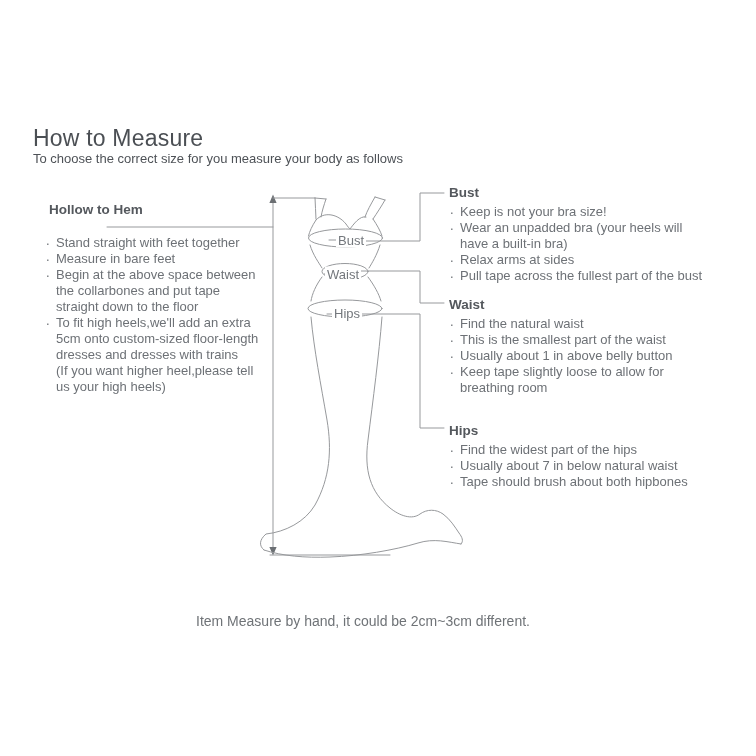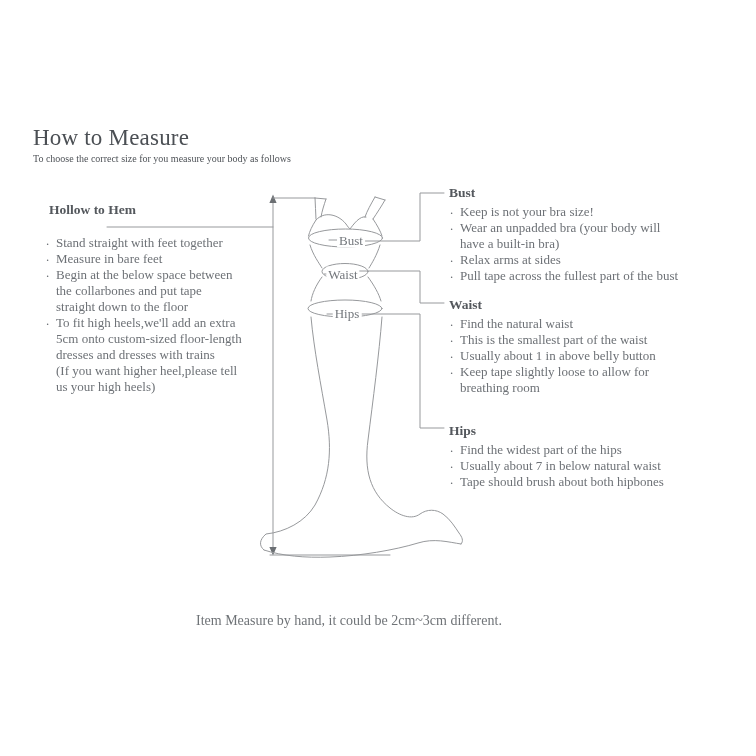--- a/index.html
+++ b/index.html
@@ -1,25 +1,25 @@
 <!DOCTYPE html>
 <html><head>
 <meta charset="utf-8">
 <style>
   html,body{margin:0;padding:0;background:#fff;}
   #canvas{
     position:relative;width:756px;height:756px;background:#ffffff;overflow:hidden;
-    font-family:Liberation Serif, serif;
+    font-family:Liberation Sans, sans-serif;
   }
   .abs{position:absolute;}
   .page-title{
     left:33px;top:124px;font-size:23px;line-height:28px;color:#4b4f54;letter-spacing:.2px;
   }
   .page-subtitle{
-    left:33px;top:150px;font-size:10px;line-height:18px;color:#4e5257;
+    left:33px;top:150px;font-size:13px;line-height:18px;color:#4e5257;
   }
   .panel-heading{
     font-size:13.5px;font-weight:bold;color:#54585d;line-height:16px;
   }
   .left-heading{left:49px;top:202px;}
   .measure-list{
     list-style:none;margin:0;padding:0;font-size:13px;color:#6d7176;line-height:16px;
   }
   .measure-list li{
     position:relative;padding-left:11px;white-space:pre-line;
@@ -98,36 +98,36 @@
   </svg>
 
   <span class="abs dress-label" style="left:351px;top:240px;">Bust</span>
   <span class="abs dress-label" style="left:343px;top:274px;">Waist</span>
   <span class="abs dress-label" style="left:347px;top:313px;">Hips</span>
 
   <div class="abs panel-heading left-heading">Hollow to Hem</div>
   <ul class="abs measure-list left-list">
     <li>Stand straight with feet together</li>
     <li>Measure in bare feet</li>
-    <li>Begin at the below space between
+    <li>Begin at the above space between
 the collarbones and put tape
 straight down to the floor</li>
     <li>To fit high heels,we'll add an extra
 5cm onto custom-sized floor-length
 dresses and dresses with trains
 (If you want higher heel,please tell
 us your high heels)</li>
   </ul>
 
   <div class="abs right-panel">
     <div class="right-section">
       <div class="panel-heading">Bust</div>
       <ul class="measure-list">
         <li>Keep is not your bra size!</li>
-        <li>Wear an unpadded bra (your body will
+        <li>Wear an unpadded bra (your heels will
 have a built-in bra)</li>
         <li>Relax arms at sides</li>
         <li>Pull tape across the fullest part of the bust</li>
       </ul>
     </div>
     <div class="right-section sec-waist">
       <div class="panel-heading">Waist</div>
       <ul class="measure-list">
         <li>Find the natural waist</li>
         <li>This is the smallest part of the waist</li>

